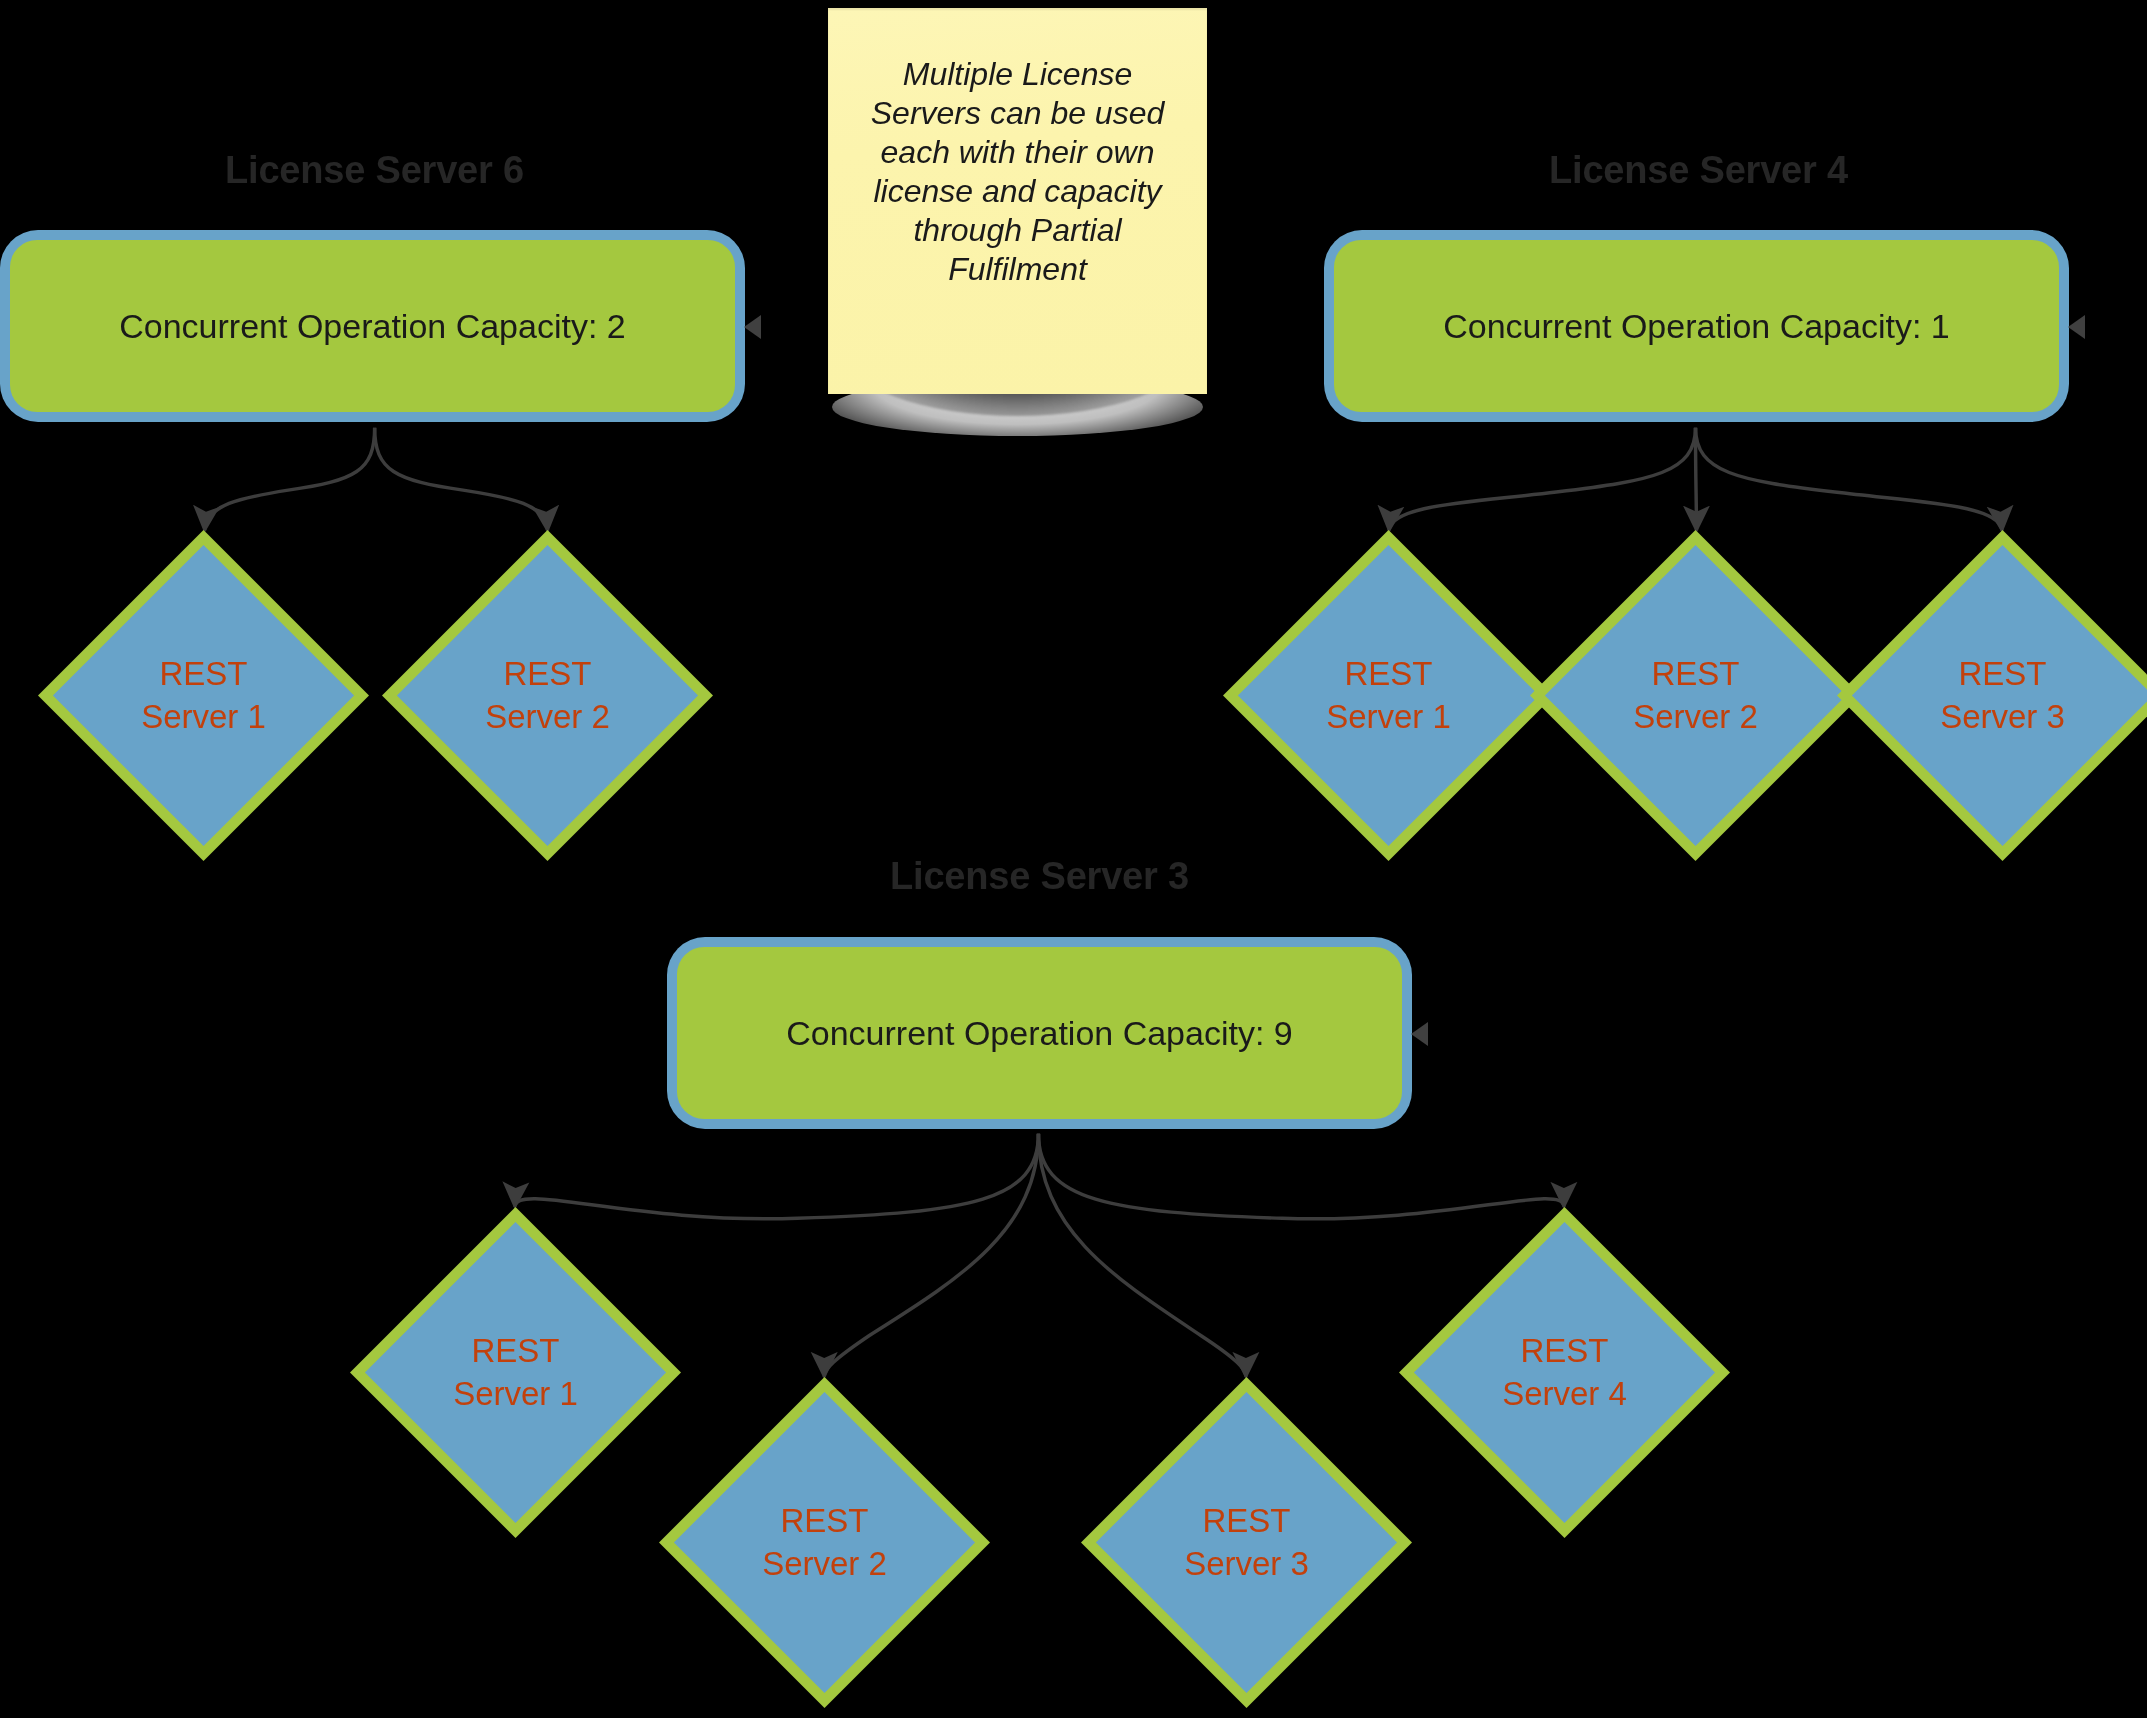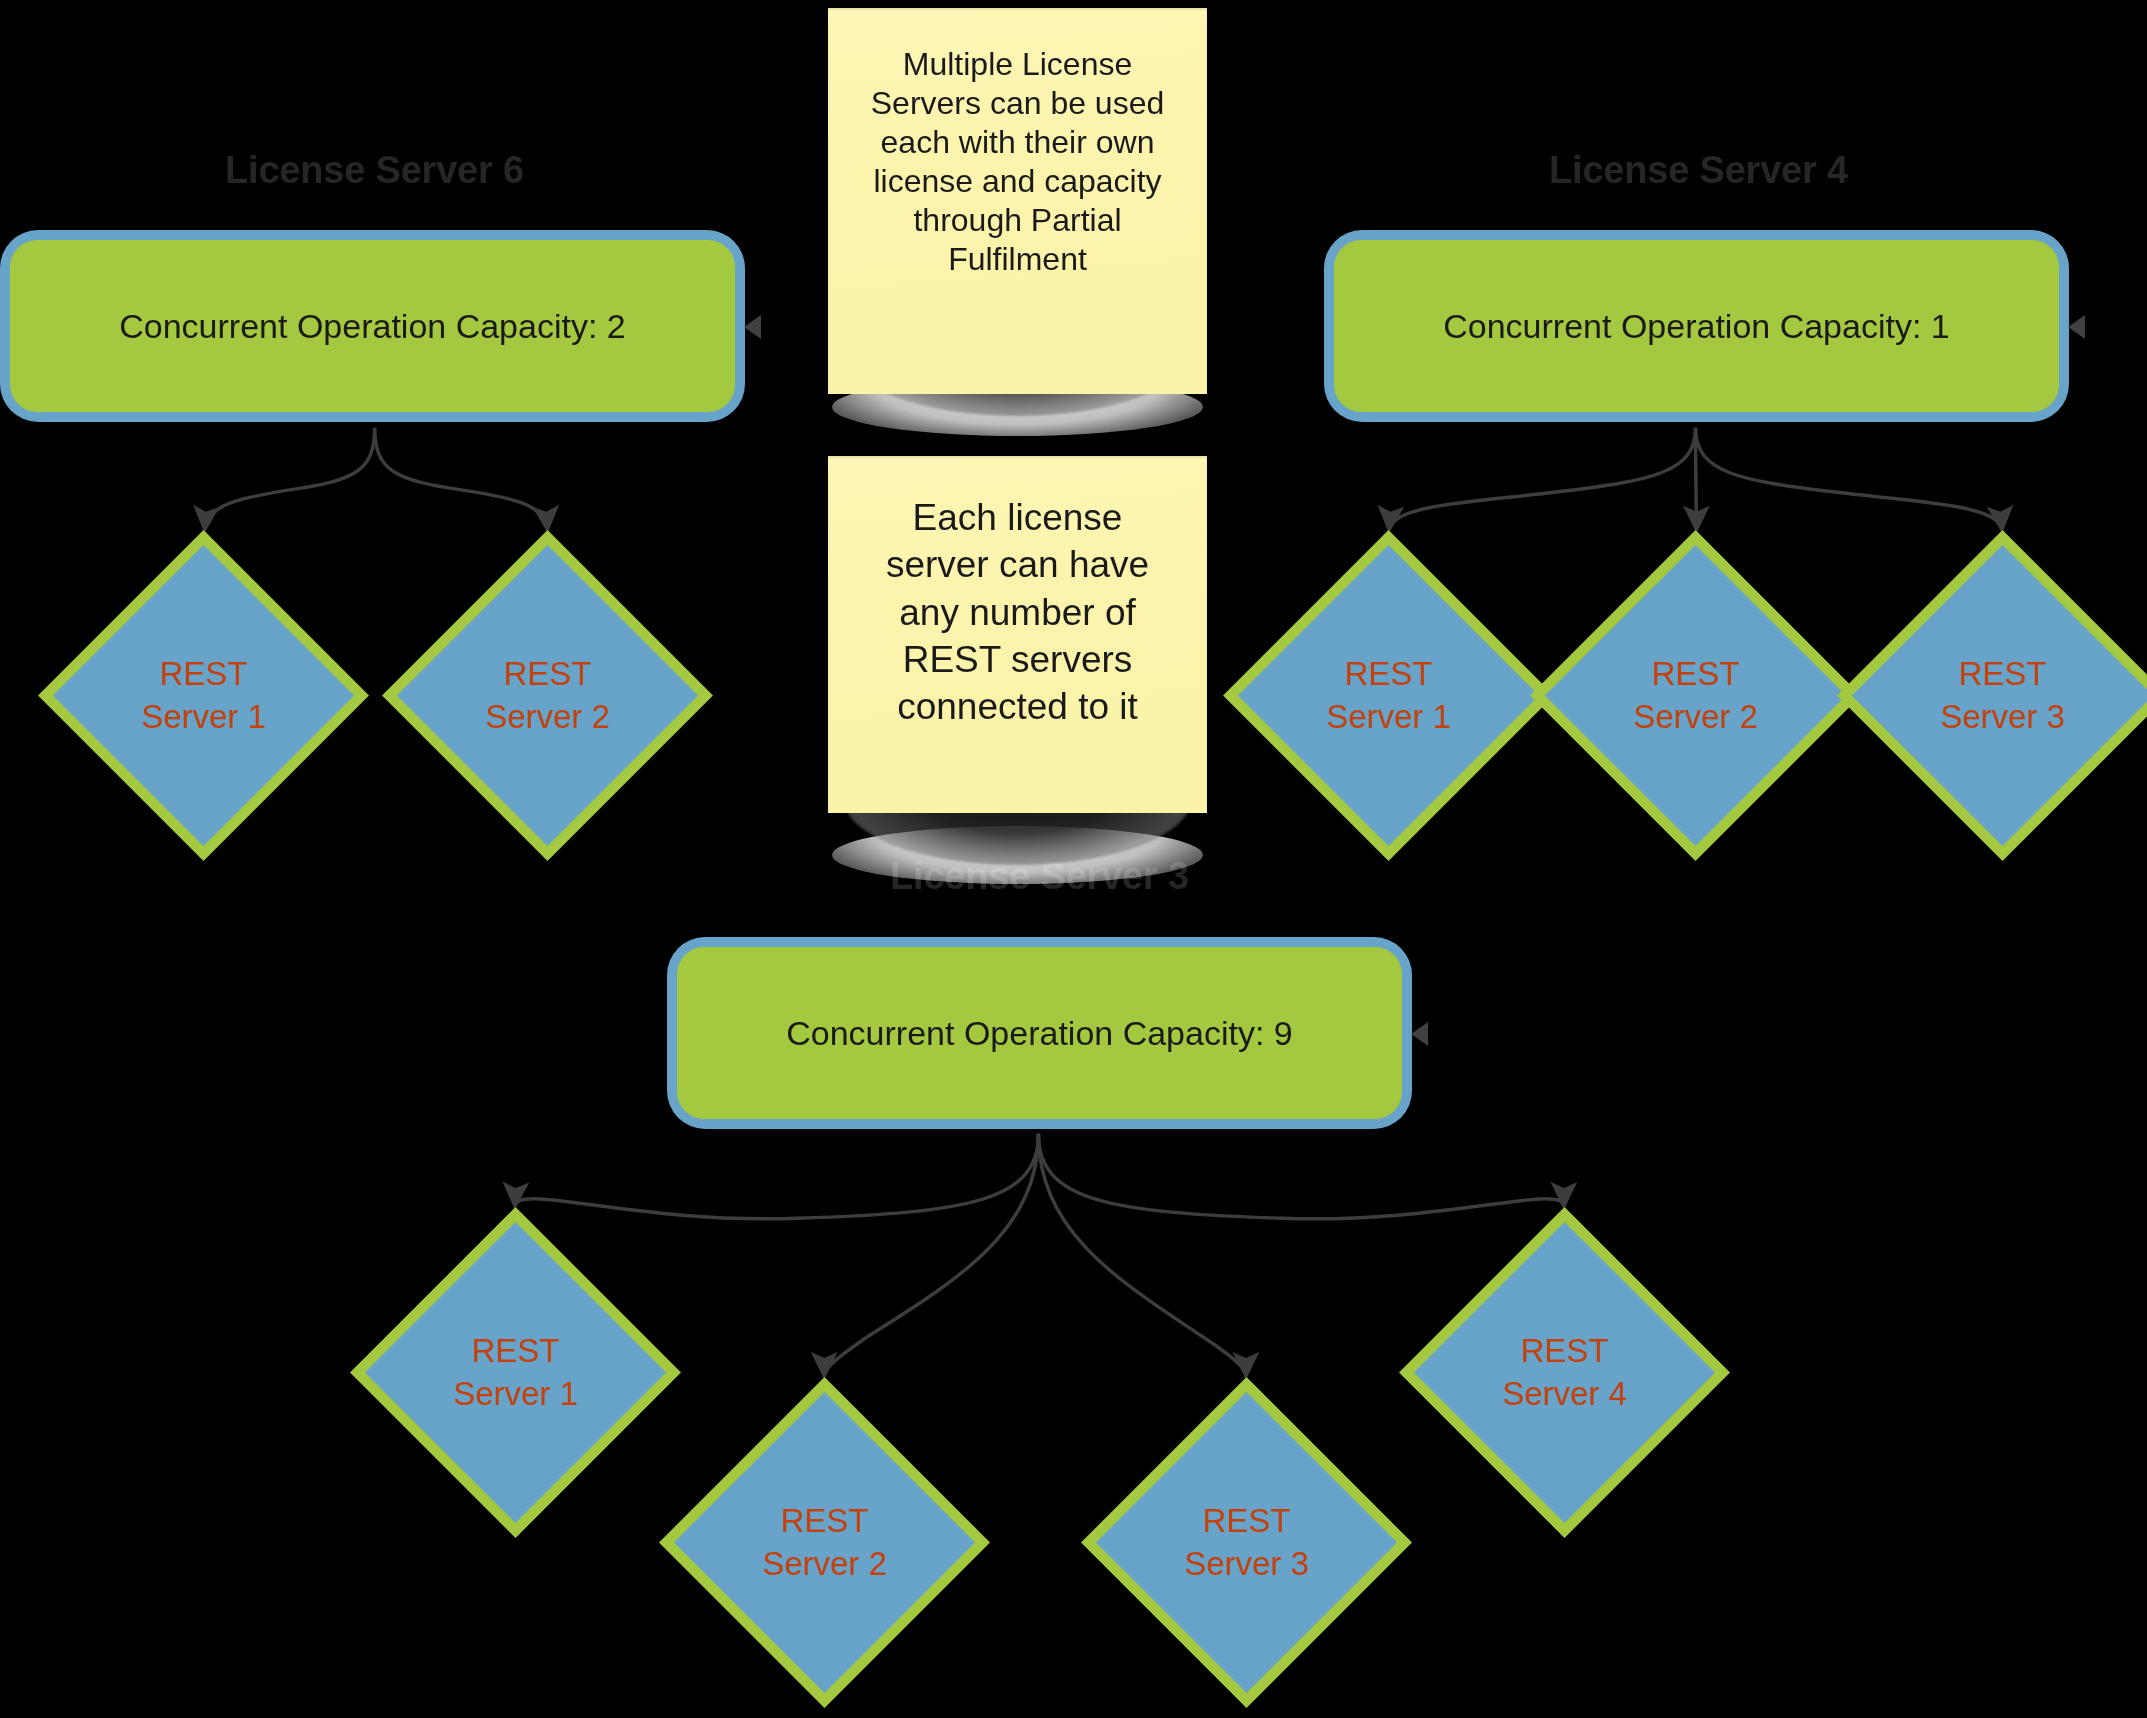--- a/index.html
+++ b/index.html
@@ -127,26 +127,27 @@
     border-radius: 50%;
   }
   .note-paper {
     position: absolute;
     left: 0; top: 0;
     width: 100%;
     background: linear-gradient(175deg, #fdf6b6 0%, #fcf4ad 35%, #fbf3a8 100%);
     box-shadow: 0 1.9px 1.9px rgba(0,0,0,0.08) inset;
   }
   .note-text {
-    padding: 37px 25px 19px 25px;
+    padding: 47px 25px 19px 25px;
     font-size: 32px;
     line-height: 1.22;
     color: #1a1a1a;
     text-align: center;
     white-space: pre-line;
+    font-style: italic;
   }
 </style>
 </head>
 <body>
 
 <div id="canvas">
 
   <svg id="connectors" viewBox="0 0 2235 1789" width="2147" height="1719">
     <defs>
       <marker id="arrowhead" markerWidth="9" markerHeight="9" refX="7.2" refY="4.5" orient="auto" markerUnits="strokeWidth">
@@ -272,26 +273,15 @@
     <div class="note-paper" style="height:386px;">
       <div class="note-text">Multiple License
 Servers can be used
 each with their own
 license and capacity
 through Partial
 Fulfilment</div>
     </div>
   </div>
 
-  <div class="note" style="left:828px; top:456px; width:379px; height:403px;">
-    <div class="note-halo"></div>
-    <div class="note-shadow" style="height:88px;"></div>
-    <div class="note-paper" style="height:357px;">
-      <div class="note-text" style="padding-top:38px; font-size:37px; line-height:1.28;">Each license
-server can have
-any number of
-REST servers
-connected to it</div>
-    </div>
-  </div>
 
 </div>
 
 
 </body></html>

